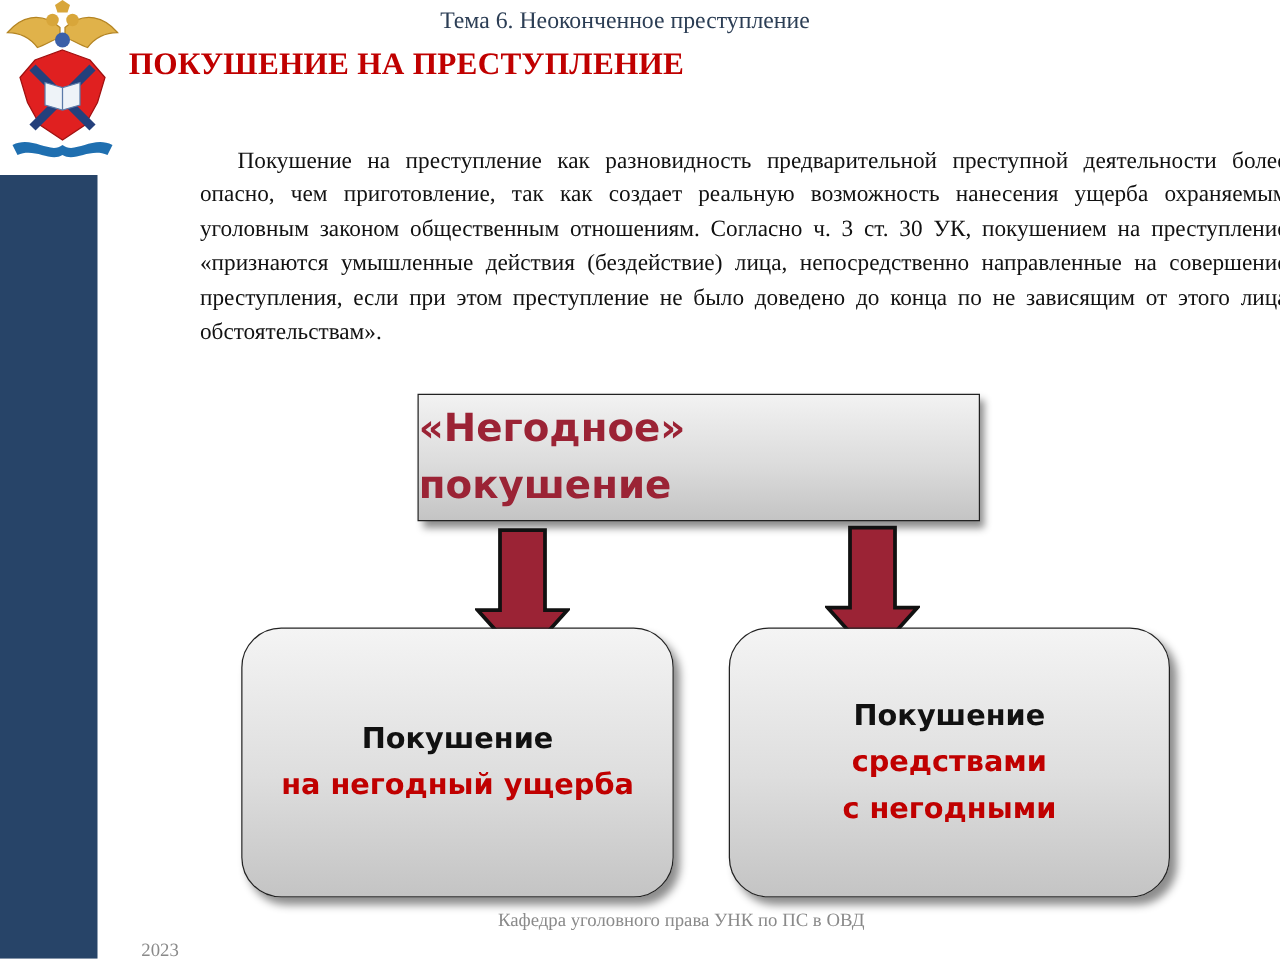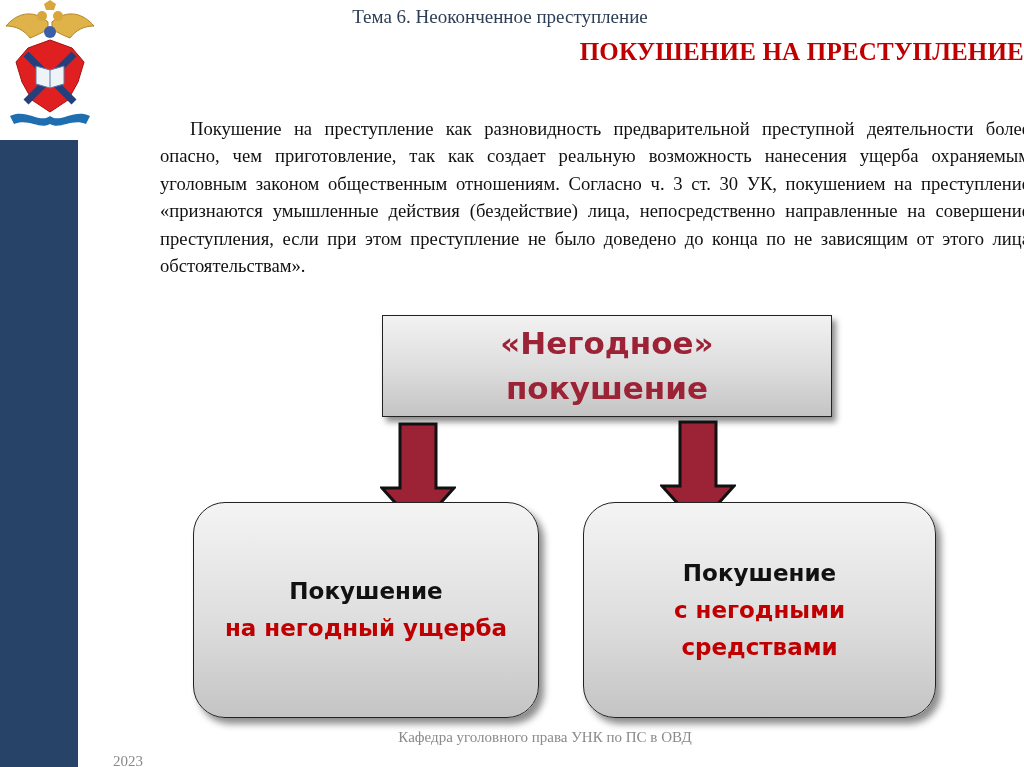--- a/index.html
+++ b/index.html
@@ -15,38 +15,38 @@
   .emblem {
     position:absolute; left:2px; top:0px; width:96px; height:132px;
   }
   .topic {
     position:absolute; left:0; right:0; top:6px;
     text-align:center; padding-left:110px; box-sizing:border-box;
     font-family:"Liberation Serif", serif; font-size:19px; color:#2c3e55;
     left:0; width:887px; padding-left:113px;
   }
   .title {
-    position:absolute; top:38px; left:0; width:1024px; padding-left:46px; box-sizing:border-box;
-    text-align:right;
+    position:absolute; top:38px; left:0; width:1024px; padding-left:103px; box-sizing:border-box;
+    text-align:left;
     font-family:"Liberation Serif", serif; font-weight:bold; font-size:25px; color:#c00000;
     letter-spacing:0.2px;
   }
   .para {
     position:absolute; left:117px; top:115px; width:870px;
     font-family:"Liberation Serif", serif; font-size:18.6px; line-height:27.4px; color:#111;
     text-align:justify; text-indent:30px;margin-left:43px;
   }
   .top-box {
     position:absolute; left:334px; top:315px; width:448px; height:100px;
     border:1.5px solid #222;
     background:linear-gradient(to bottom, #f2f2f2 0%, #dcdcdc 55%, #c4c4c4 100%);
     box-shadow:4px 5px 6px rgba(0,0,0,0.45);
-    display:flex; flex-direction:column; align-items:center; justify-content:center;
+    display:flex; flex-direction:column; justify-content:center;
     font-family:"DejaVu Sans", sans-serif; font-weight:bold; color:#9b2335;
-    font-size:31px; line-height:45px;margin-left:48px;
+    font-size:31px; line-height:45px;
   }
   .arrow {
     position:absolute; width:76px; height:108px;
   }
   .bottom-box {
     position:absolute; top:502px; height:216px;
     border:1.5px solid #222; border-radius:32px;
     background:linear-gradient(to bottom, #f4f4f4 0%, #dedede 55%, #c4c4c4 100%);
     box-shadow:5px 6px 7px rgba(0,0,0,0.45);
     display:flex; flex-direction:column; align-items:center; justify-content:center;
@@ -111,18 +111,18 @@
   <path d="M20 2 L56 2 L56 66 L74 66 L38 106 L2 66 L20 66 Z" fill="#9b2335" stroke="#111" stroke-width="3" stroke-linejoin="miter"></path>
 </svg>
 
 <div class="bottom-box" style="left:193px; width:346px;">
   <span class="black">Покушение</span>
   <span class="red">на негодный ущерба</span>
 </div>
 
 <div class="bottom-box" style="left:583px; width:353px;">
   <span class="black">Покушение</span>
+  <span class="red">средствами</span>
   <span class="red">с негодными</span>
-  <span class="red">средствами</span>
 </div>
 
 <div class="year">2023</div>
 <div class="footer">Кафедра уголовного права УНК по ПС в ОВД</div>
 
 </body></html>

